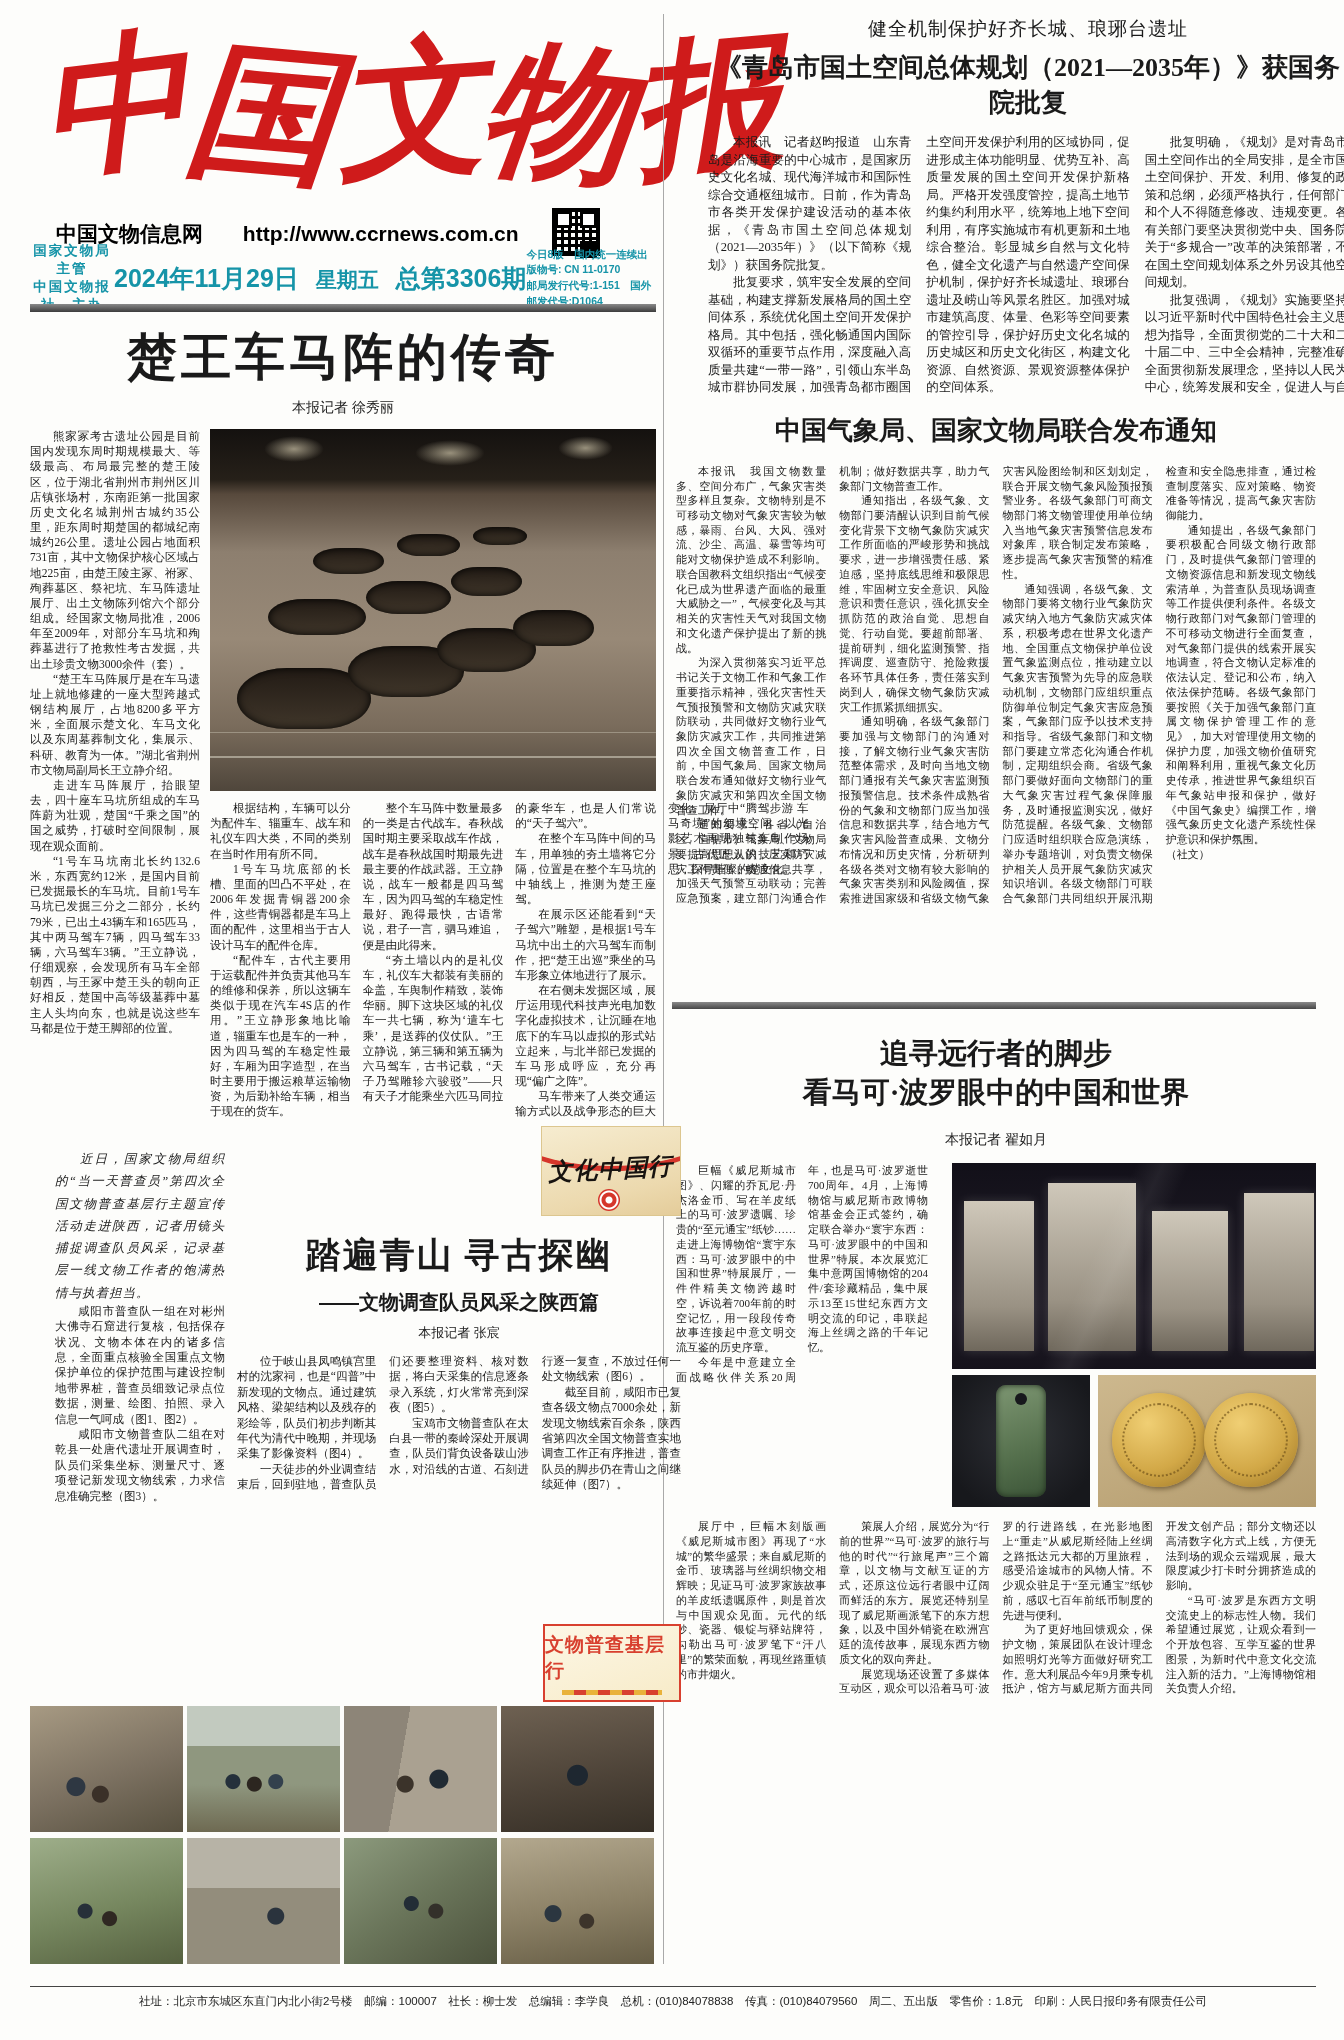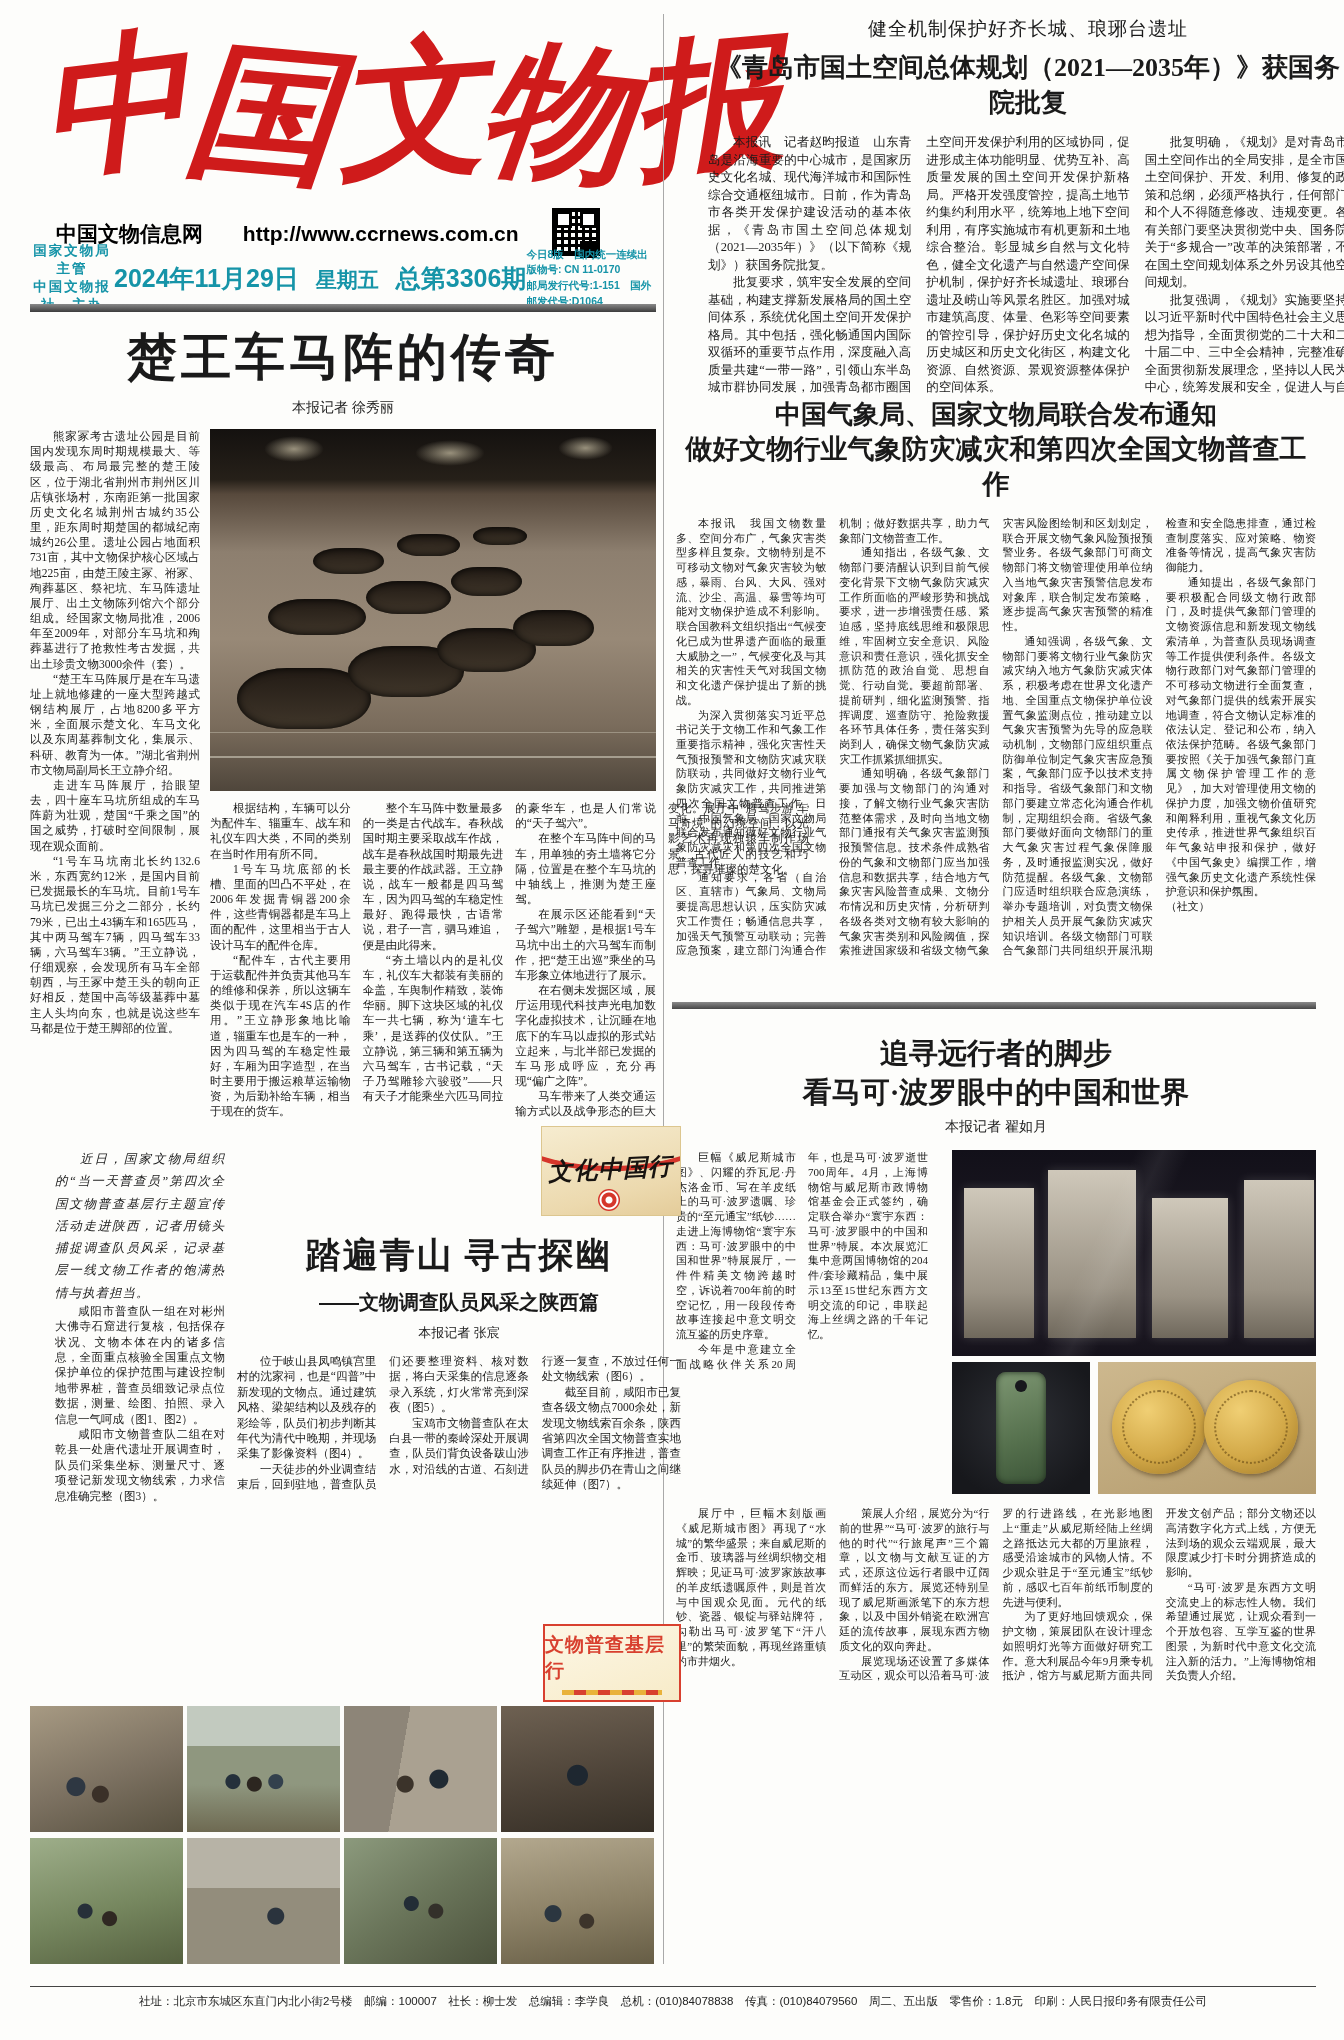--- a/index.html
+++ b/index.html
@@ -72,29 +72,29 @@
   .banner-culture .seal{position:absolute;left:56px;bottom:4px;width:22px;height:22px;border-radius:50%;background:radial-gradient(circle at 50% 50%,#fff 0 3px,#d5352b 4px 7px,#fff 8px 9px,#d5352b 10px);}
 
   
   .qingdao{position:absolute;left:708px;top:16px;width:640px;}
   .qingdao .kicker{font-family:"Liberation Sans",sans-serif;font-size:19px;text-align:center;letter-spacing:1px;}
   .qingdao h2{margin:8px 0 0;text-align:center;font-size:26px;font-weight:bold;letter-spacing:0;}
   .qingdao .cols{margin-top:14px;column-count:3;height:272px;font-size:12.5px;line-height:1.4;}
 
   
   .weather{position:absolute;left:676px;top:398px;width:640px;}
-  .weather h2{margin:0;text-align:center;font-weight:bold;font-size:26px;line-height:1.3;}
+  .weather h2{margin:16px;text-align:center;font-weight:bold;font-size:26px;line-height:1.3;}
   .weather h2 .l2{display:block;font-size:27px;}
   .weather .cols{margin-top:14px;column-count:4;column-gap:13px;height:490px;font-size:11px;line-height:1.34;}
   .signoff{text-align:right;text-indent:0 !important;padding-right:8px;}
 
   
   .marco{position:absolute;left:676px;top:1020px;width:640px;height:944px;}
   .marco h2{margin:14px 0 0;text-align:center;font-weight:bold;font-size:29px;line-height:1.35;}
-  .marco .byline{font-size:14px;margin-top:6px;}
+  .marco .byline{font-size:14px;margin-top:19px;}
   .marco-body{margin-top:14px;}
   .marco-row1{display:flex;gap:24px;}
   .marco-cols2{width:252px;height:344px;column-count:2;column-gap:12px;font-size:11px;line-height:1.34;overflow:hidden;}
   .marco-images{flex:1;}
   .case-photo{position:relative;width:100%;height:206px;background:linear-gradient(180deg,#121019,#221e28 70%,#15121b);overflow:hidden;}
   .stele{position:absolute;bottom:18px;background:linear-gradient(180deg,#cfc8ba,#9a9284 70%,#6f685c);box-shadow:0 0 10px rgba(255,255,250,.15);}
   .stele:nth-child(1){left:12px;width:70px;height:150px;}
   .stele:nth-child(2){left:96px;width:88px;height:168px;}
   .stele:nth-child(3){left:200px;width:76px;height:140px;}
   .stele:nth-child(4){left:292px;width:70px;height:158px;}
@@ -227,21 +227,20 @@
       <p data-name="paragraph">本报讯　记者赵昀报道　山东青岛是沿海重要的中心城市，是国家历史文化名城、现代海洋城市和国际性综合交通枢纽城市。日前，作为青岛市各类开发保护建设活动的基本依据，《青岛市国土空间总体规划（2021—2035年）》（以下简称《规划》）获国务院批复。</p>
       <p data-name="paragraph">批复要求，筑牢安全发展的空间基础，构建支撑新发展格局的国土空间体系，系统优化国土空间开发保护格局。其中包括，强化畅通国内国际双循环的重要节点作用，深度融入高质量共建“一带一路”，引领山东半岛城市群协同发展，加强青岛都市圈国土空间开发保护利用的区域协同，促进形成主体功能明显、优势互补、高质量发展的国土空间开发保护新格局。严格开发强度管控，提高土地节约集约利用水平，统筹地上地下空间利用，有序实施城市有机更新和土地综合整治。彰显城乡自然与文化特色，健全文化遗产与自然遗产空间保护机制，保护好齐长城遗址、琅琊台遗址及崂山等风景名胜区。加强对城市建筑高度、体量、色彩等空间要素的管控引导，保护好历史文化名城的历史城区和历史文化街区，构建文化资源、自然资源、景观资源整体保护的空间体系。</p>
       <p data-name="paragraph">批复明确，《规划》是对青岛市国土空间作出的全局安排，是全市国土空间保护、开发、利用、修复的政策和总纲，必须严格执行，任何部门和个人不得随意修改、违规变更。各有关部门要坚决贯彻党中央、国务院关于“多规合一”改革的决策部署，不在国土空间规划体系之外另设其他空间规划。</p>
       <p data-name="paragraph">批复强调，《规划》实施要坚持以习近平新时代中国特色社会主义思想为指导，全面贯彻党的二十大和二十届二中、三中全会精神，完整准确全面贯彻新发展理念，坚持以人民为中心，统筹发展和安全，促进人与自然和谐共生，奋力谱写中国式现代化建设青岛篇章。</p>
     </div>
   </div>
 
   <div class="weather body-txt" data-name="article-weather-notice">
     <h2 data-name="article-headline">
       <span data-name="headline-line1">中国气象局、国家文物局联合发布通知</span>
-      <span class="l2" data-name="headline-line2">做好文物行业气象防灾减灾和第四次全国文物普查工作</span>
     </h2>
     <div class="cols" data-name="article-columns">
       <p data-name="paragraph">本报讯　我国文物数量多、空间分布广，气象灾害类型多样且复杂。文物特别是不可移动文物对气象灾害较为敏感，暴雨、台风、大风、强对流、沙尘、高温、暴雪等均可能对文物保护造成不利影响。联合国教科文组织指出“气候变化已成为世界遗产面临的最重大威胁之一”，气候变化及与其相关的灾害性天气对我国文物和文化遗产保护提出了新的挑战。</p>
       <p data-name="paragraph">为深入贯彻落实习近平总书记关于文物工作和气象工作重要指示精神，强化灾害性天气预报预警和文物防灾减灾联防联动，共同做好文物行业气象防灾减灾工作，共同推进第四次全国文物普查工作，日前，中国气象局、国家文物局联合发布通知做好文物行业气象防灾减灾和第四次全国文物普查工作。</p>
       <p data-name="paragraph">通知要求，各省（自治区、直辖市）气象局、文物局要提高思想认识，压实防灾减灾工作责任；畅通信息共享，加强天气预警互动联动；完善应急预案，建立部门沟通合作机制；做好数据共享，助力气象部门文物普查工作。</p>
       <p data-name="paragraph">通知指出，各级气象、文物部门要清醒认识到目前气候变化背景下文物气象防灾减灾工作所面临的严峻形势和挑战要求，进一步增强责任感、紧迫感，坚持底线思维和极限思维，牢固树立安全意识、风险意识和责任意识，强化抓安全抓防范的政治自觉、思想自觉、行动自觉。要超前部署、提前研判，细化监测预警、指挥调度、巡查防守、抢险救援各环节具体任务，责任落实到岗到人，确保文物气象防灾减灾工作抓紧抓细抓实。</p>
       <p data-name="paragraph">通知明确，各级气象部门要加强与文物部门的沟通对接，了解文物行业气象灾害防范整体需求，及时向当地文物部门通报有关气象灾害监测预报预警信息。技术条件成熟省份的气象和文物部门应当加强信息和数据共享，结合地方气象灾害风险普查成果、文物分布情况和历史灾情，分析研判各级各类对文物有较大影响的气象灾害类别和风险阈值，探索推进国家级和省级文物气象灾害风险图绘制和区划划定，联合开展文物气象风险预报预警业务。各级气象部门可商文物部门将文物管理使用单位纳入当地气象灾害预警信息发布对象库，联合制定发布策略，逐步提高气象灾害预警的精准性。</p>
       <p data-name="paragraph">通知强调，各级气象、文物部门要将文物行业气象防灾减灾纳入地方气象防灾减灾体系，积极考虑在世界文化遗产地、全国重点文物保护单位设置气象监测点位，推动建立以气象灾害预警为先导的应急联动机制，文物部门应组织重点防御单位制定气象灾害应急预案，气象部门应予以技术支持和指导。省级气象部门和文物部门要建立常态化沟通合作机制，定期组织会商。省级气象部门要做好面向文物部门的重大气象灾害过程气象保障服务，及时通报监测实况，做好防范提醒。各级气象、文物部门应适时组织联合应急演练，举办专题培训，对负责文物保护相关人员开展气象防灾减灾知识培训。各级文物部门可联合气象部门共同组织开展汛期检查和安全隐患排查，通过检查制度落实、应对策略、物资准备等情况，提高气象灾害防御能力。</p>
       <p data-name="paragraph">通知提出，各级气象部门要积极配合同级文物行政部门，及时提供气象部门管理的文物资源信息和新发现文物线索清单，为普查队员现场调查等工作提供便利条件。各级文物行政部门对气象部门管理的不可移动文物进行全面复查，对气象部门提供的线索开展实地调查，符合文物认定标准的依法认定、登记和公布，纳入依法保护范畴。各级气象部门要按照《关于加强气象部门直属文物保护管理工作的意见》，加大对管理使用文物的保护力度，加强文物价值研究和阐释利用，重视气象文化历史传承，推进世界气象组织百年气象站申报和保护，做好《中国气象史》编撰工作，增强气象历史文化遗产系统性保护意识和保护氛围。</p>
       <p class="signoff" data-name="article-sign-off">（社文）</p>

